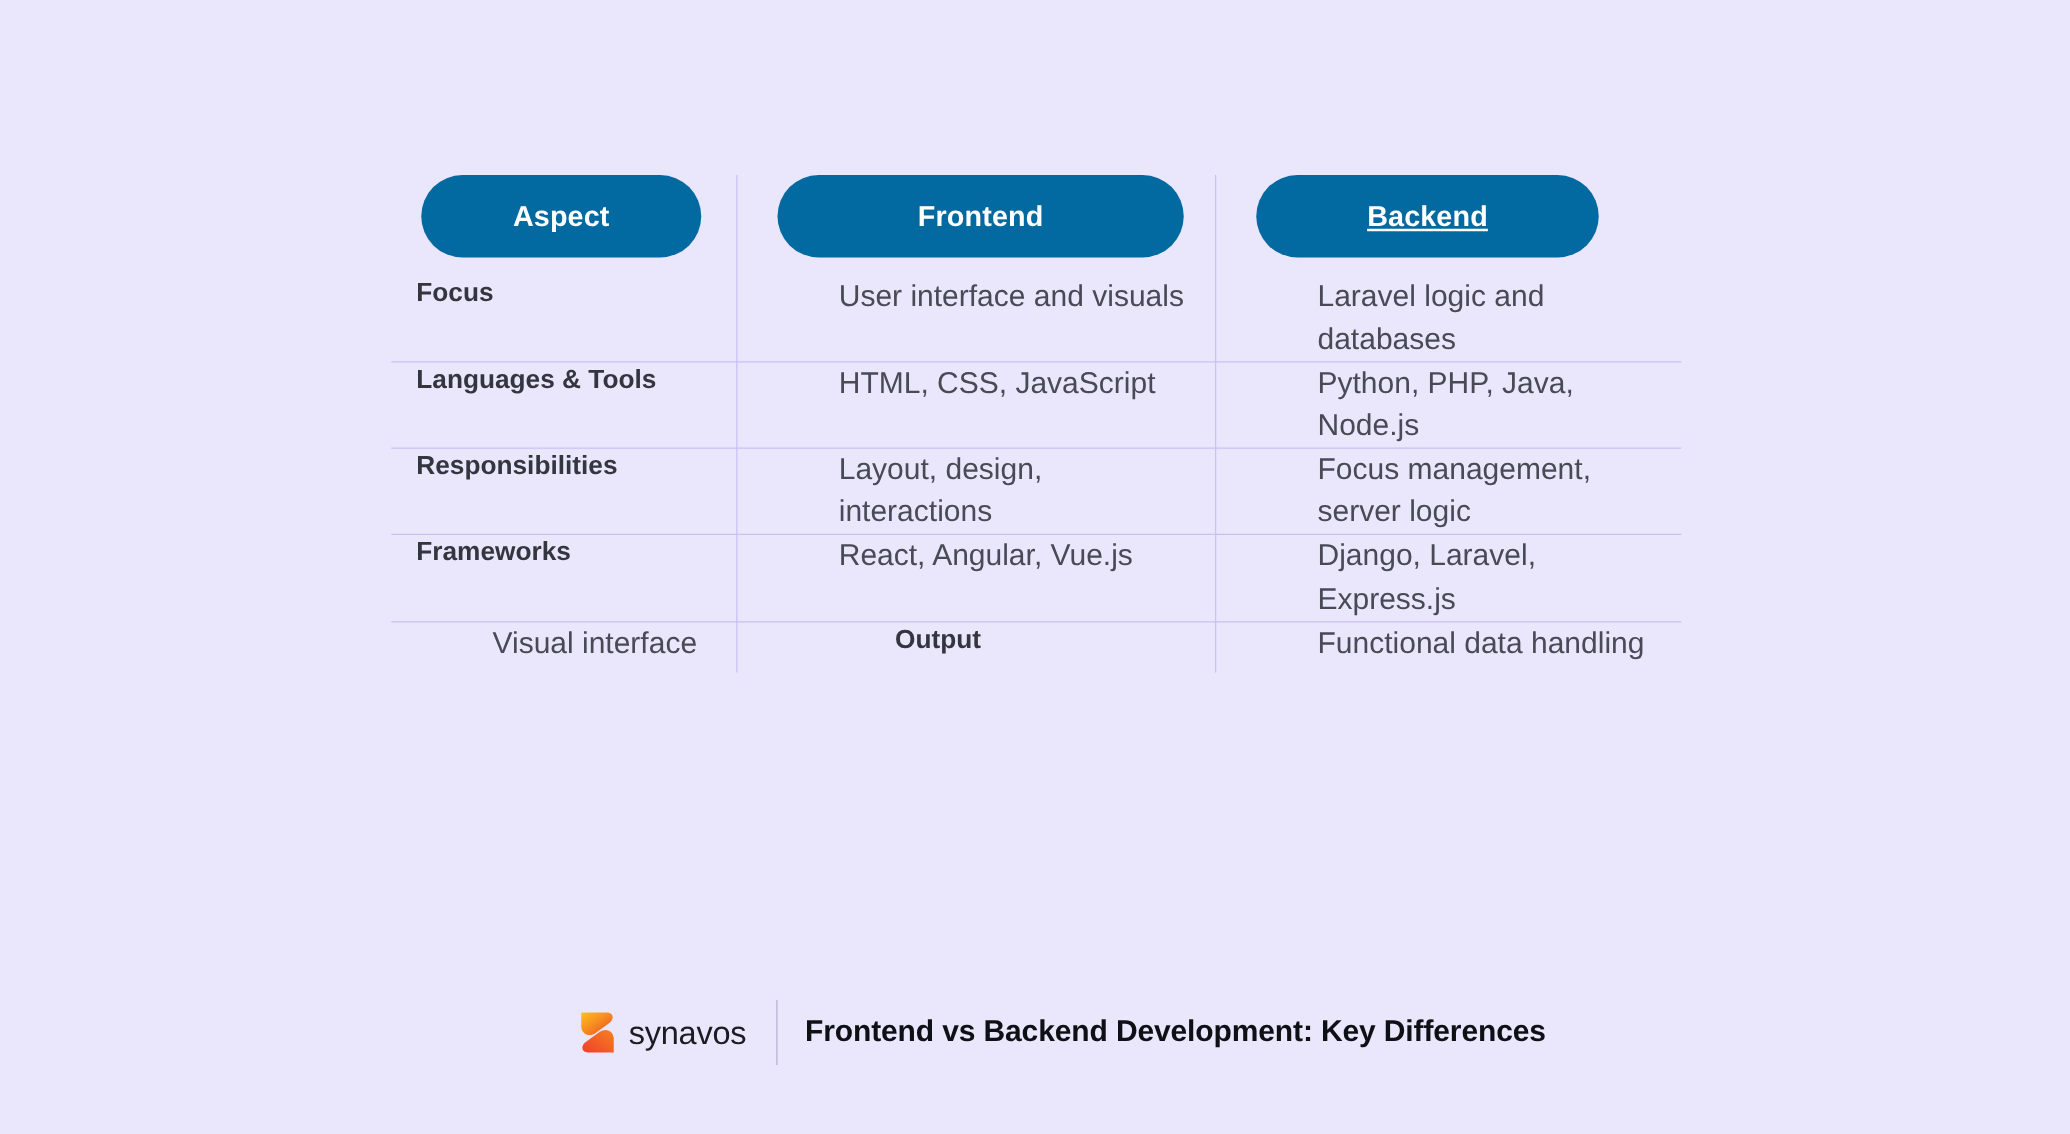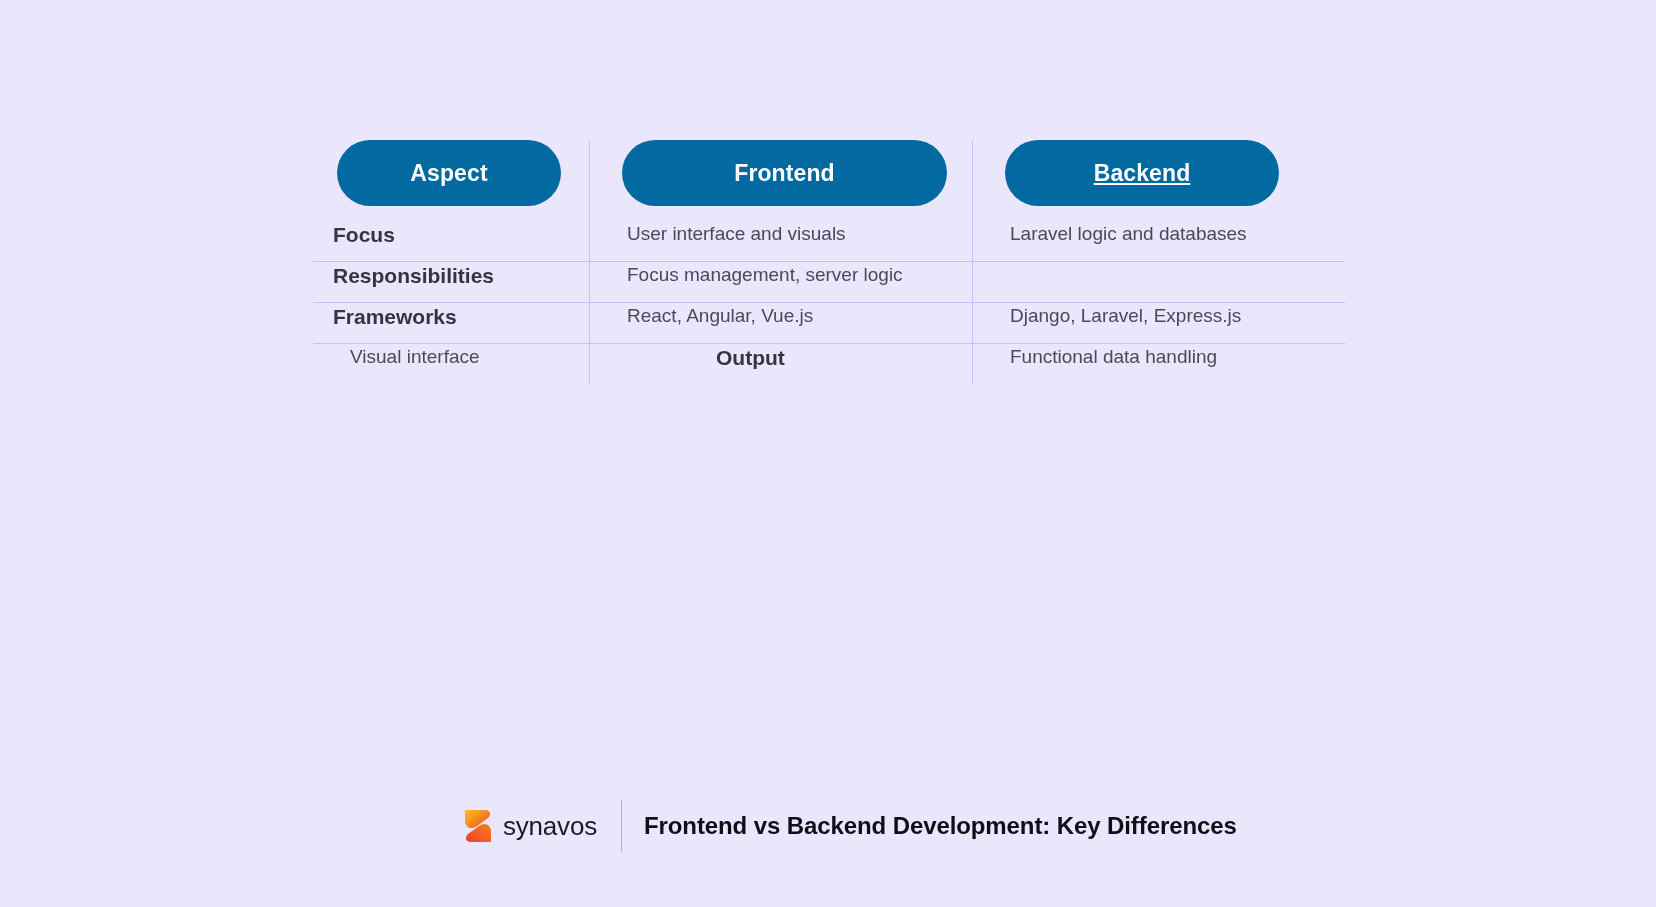--- a/index.html
+++ b/index.html
@@ -101,24 +101,25 @@
     min-height: 40px;
   }
 
   .aspect-label {
     font-size: 21px;
     font-weight: bold;
     color: #35353f;
     line-height: 1.35;
   }
   .value-text {
-    font-size: 19px;
+    font-size: 24px;
     font-weight: normal;
     color: #4a4a57;
     line-height: 1.42;
+    margin-left: 44px;
   }
 
   
   .footer {
     position: absolute;
     left: 463px;
     top: 800px;
     display: flex;
     align-items: center;
     height: 52px;
@@ -180,24 +181,38 @@
           <div class="aspect-label">Focus</div>
         </div>
         <div class="cell c1 row-body">
           <div class="value-text">User interface and visuals</div>
         </div>
         <div class="cell c2 row-body">
           <div class="value-text">Laravel logic and databases</div>
         </div>
       </div>
 
+      <div class="row">
+        <div class="cell c0 row-body">
+          <div class="aspect-label">Languages &amp; Tools</div>
+        </div>
+        <div class="cell c1 row-body">
+          <div class="value-text">HTML, CSS, JavaScript</div>
+        </div>
+        <div class="cell c2 row-body">
+          <div class="value-text">Python, PHP, Java, Node.js</div>
+        </div>
+      </div>
 
       <div class="row">
         <div class="cell c0 row-body">
           <div class="aspect-label">Responsibilities</div>
+        </div>
+        <div class="cell c1 row-body">
+          <div class="value-text">Layout, design, interactions</div>
         </div>
         <div class="cell c2 row-body">
           <div class="value-text">Focus management, server logic</div>
         </div>
       </div>
 
       <div class="row">
         <div class="cell c0 row-body">
           <div class="aspect-label">Frameworks</div>
         </div>

